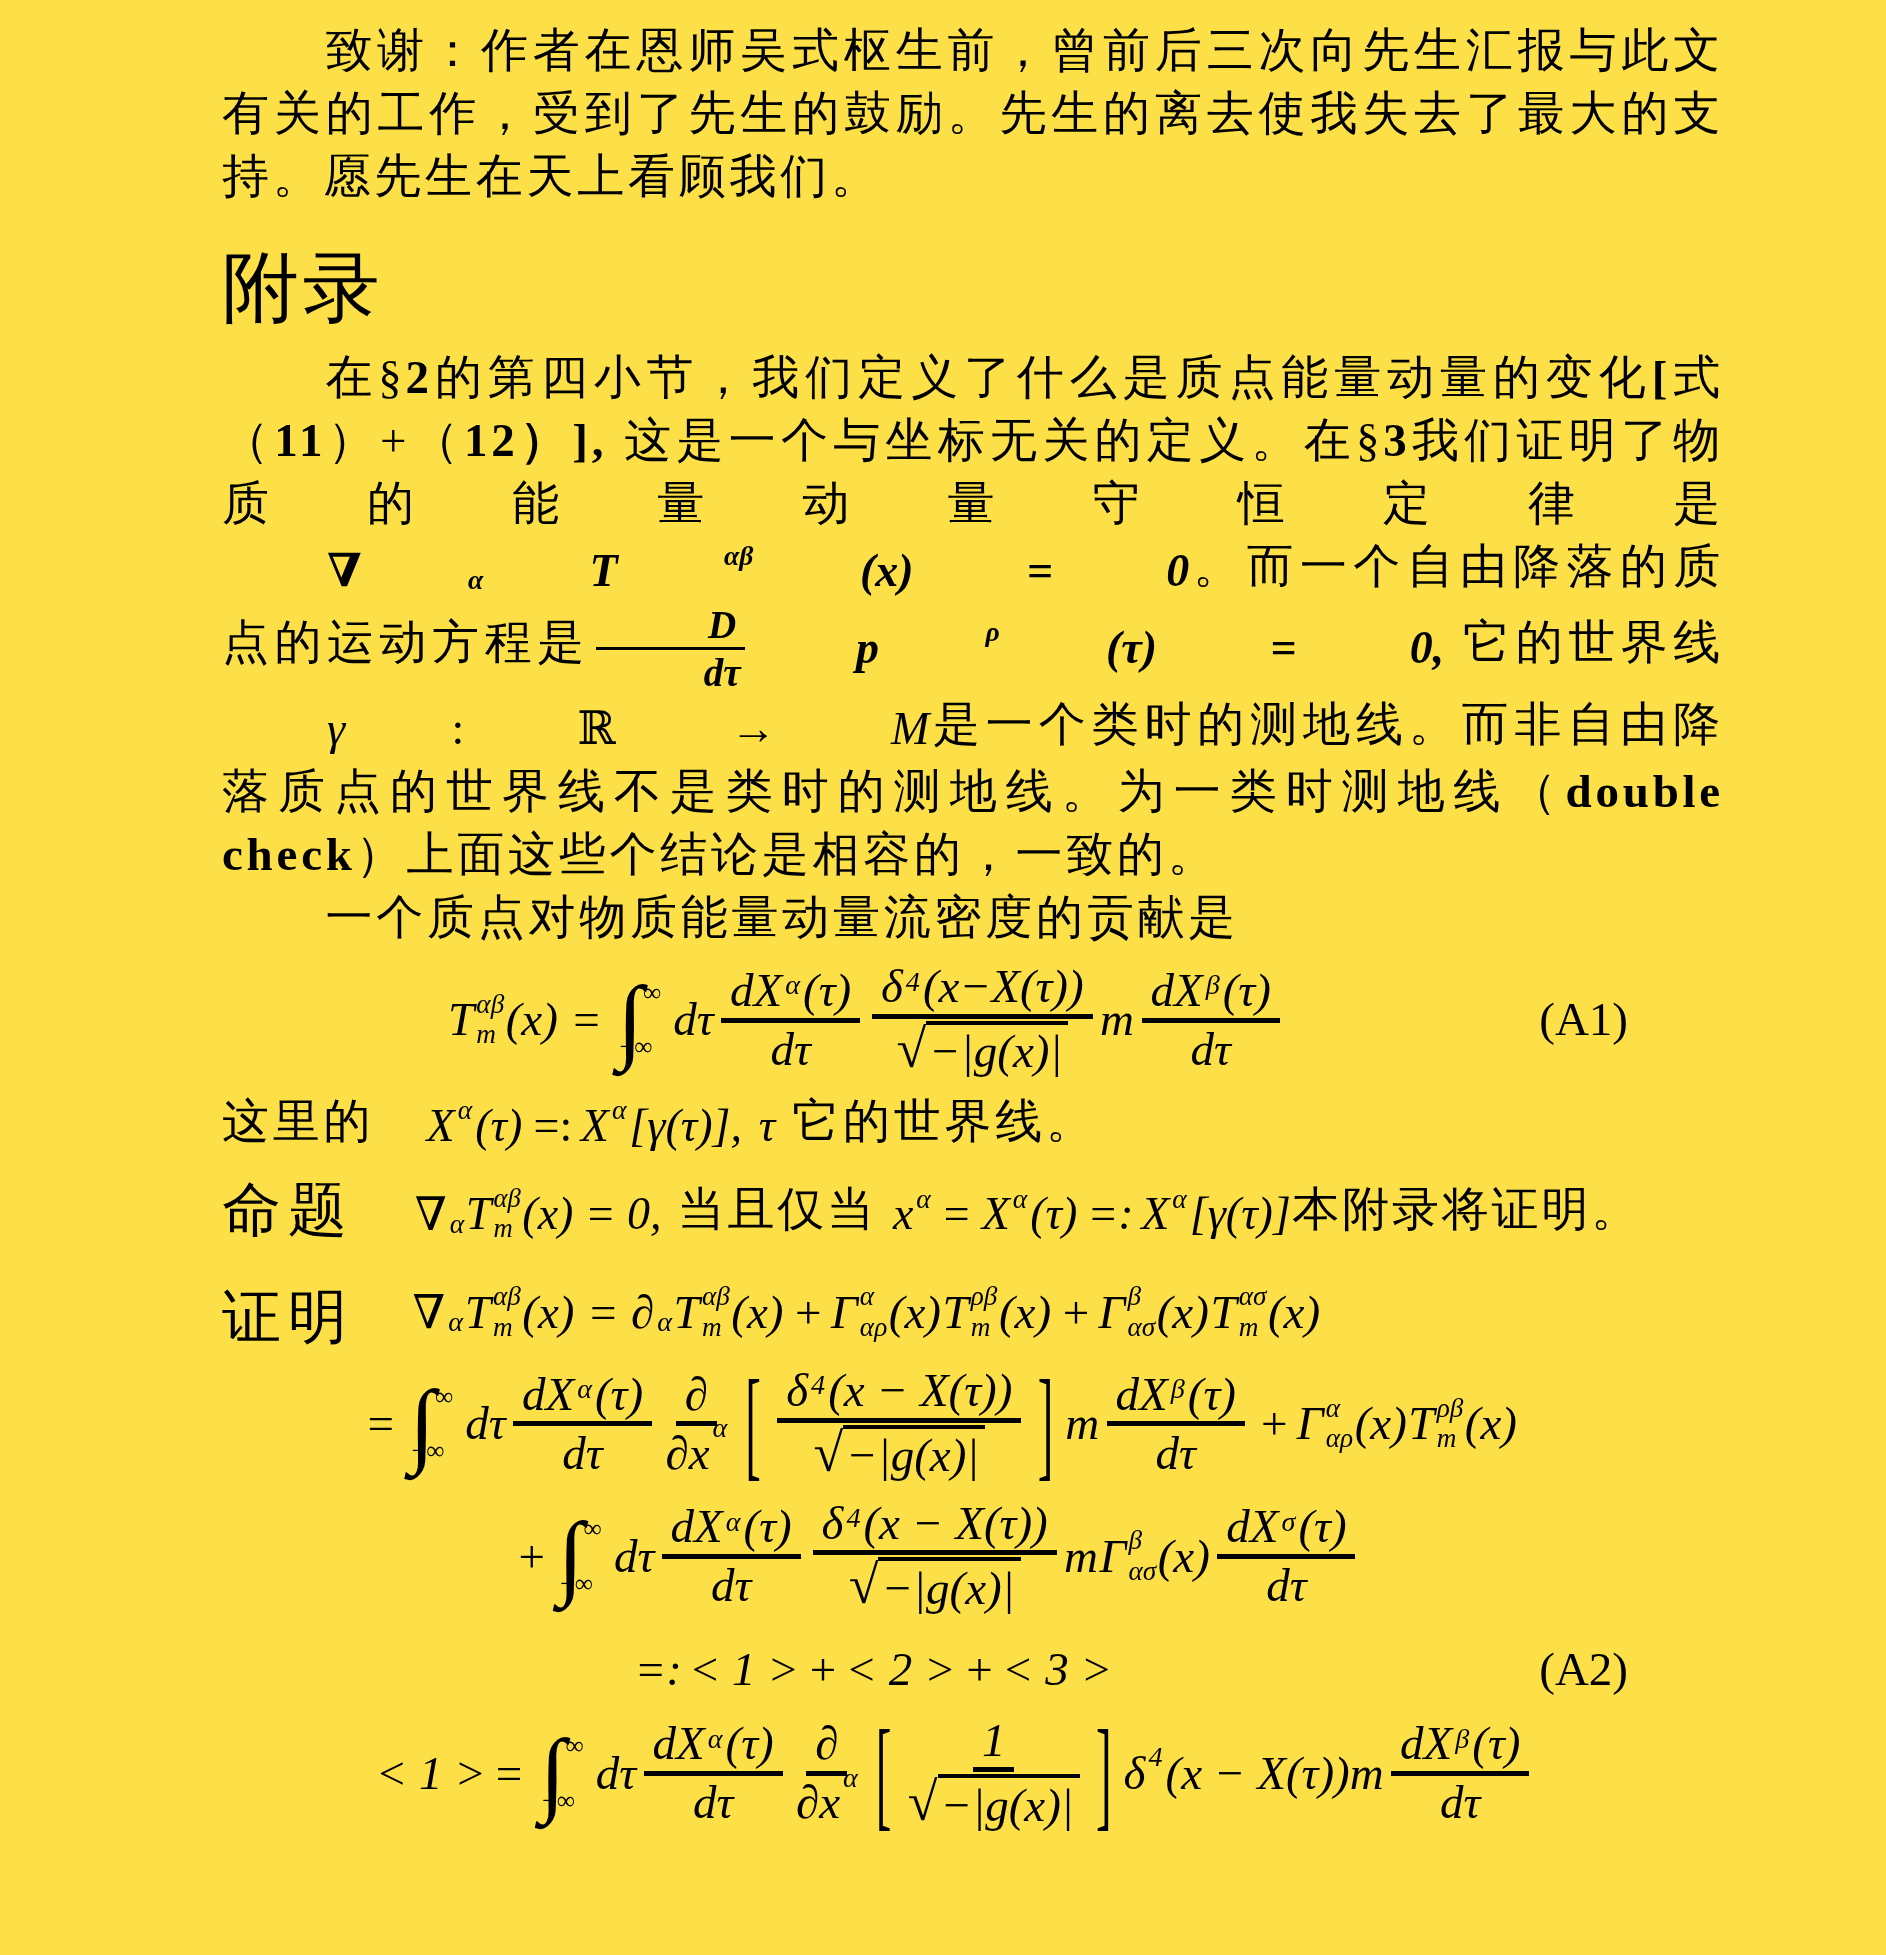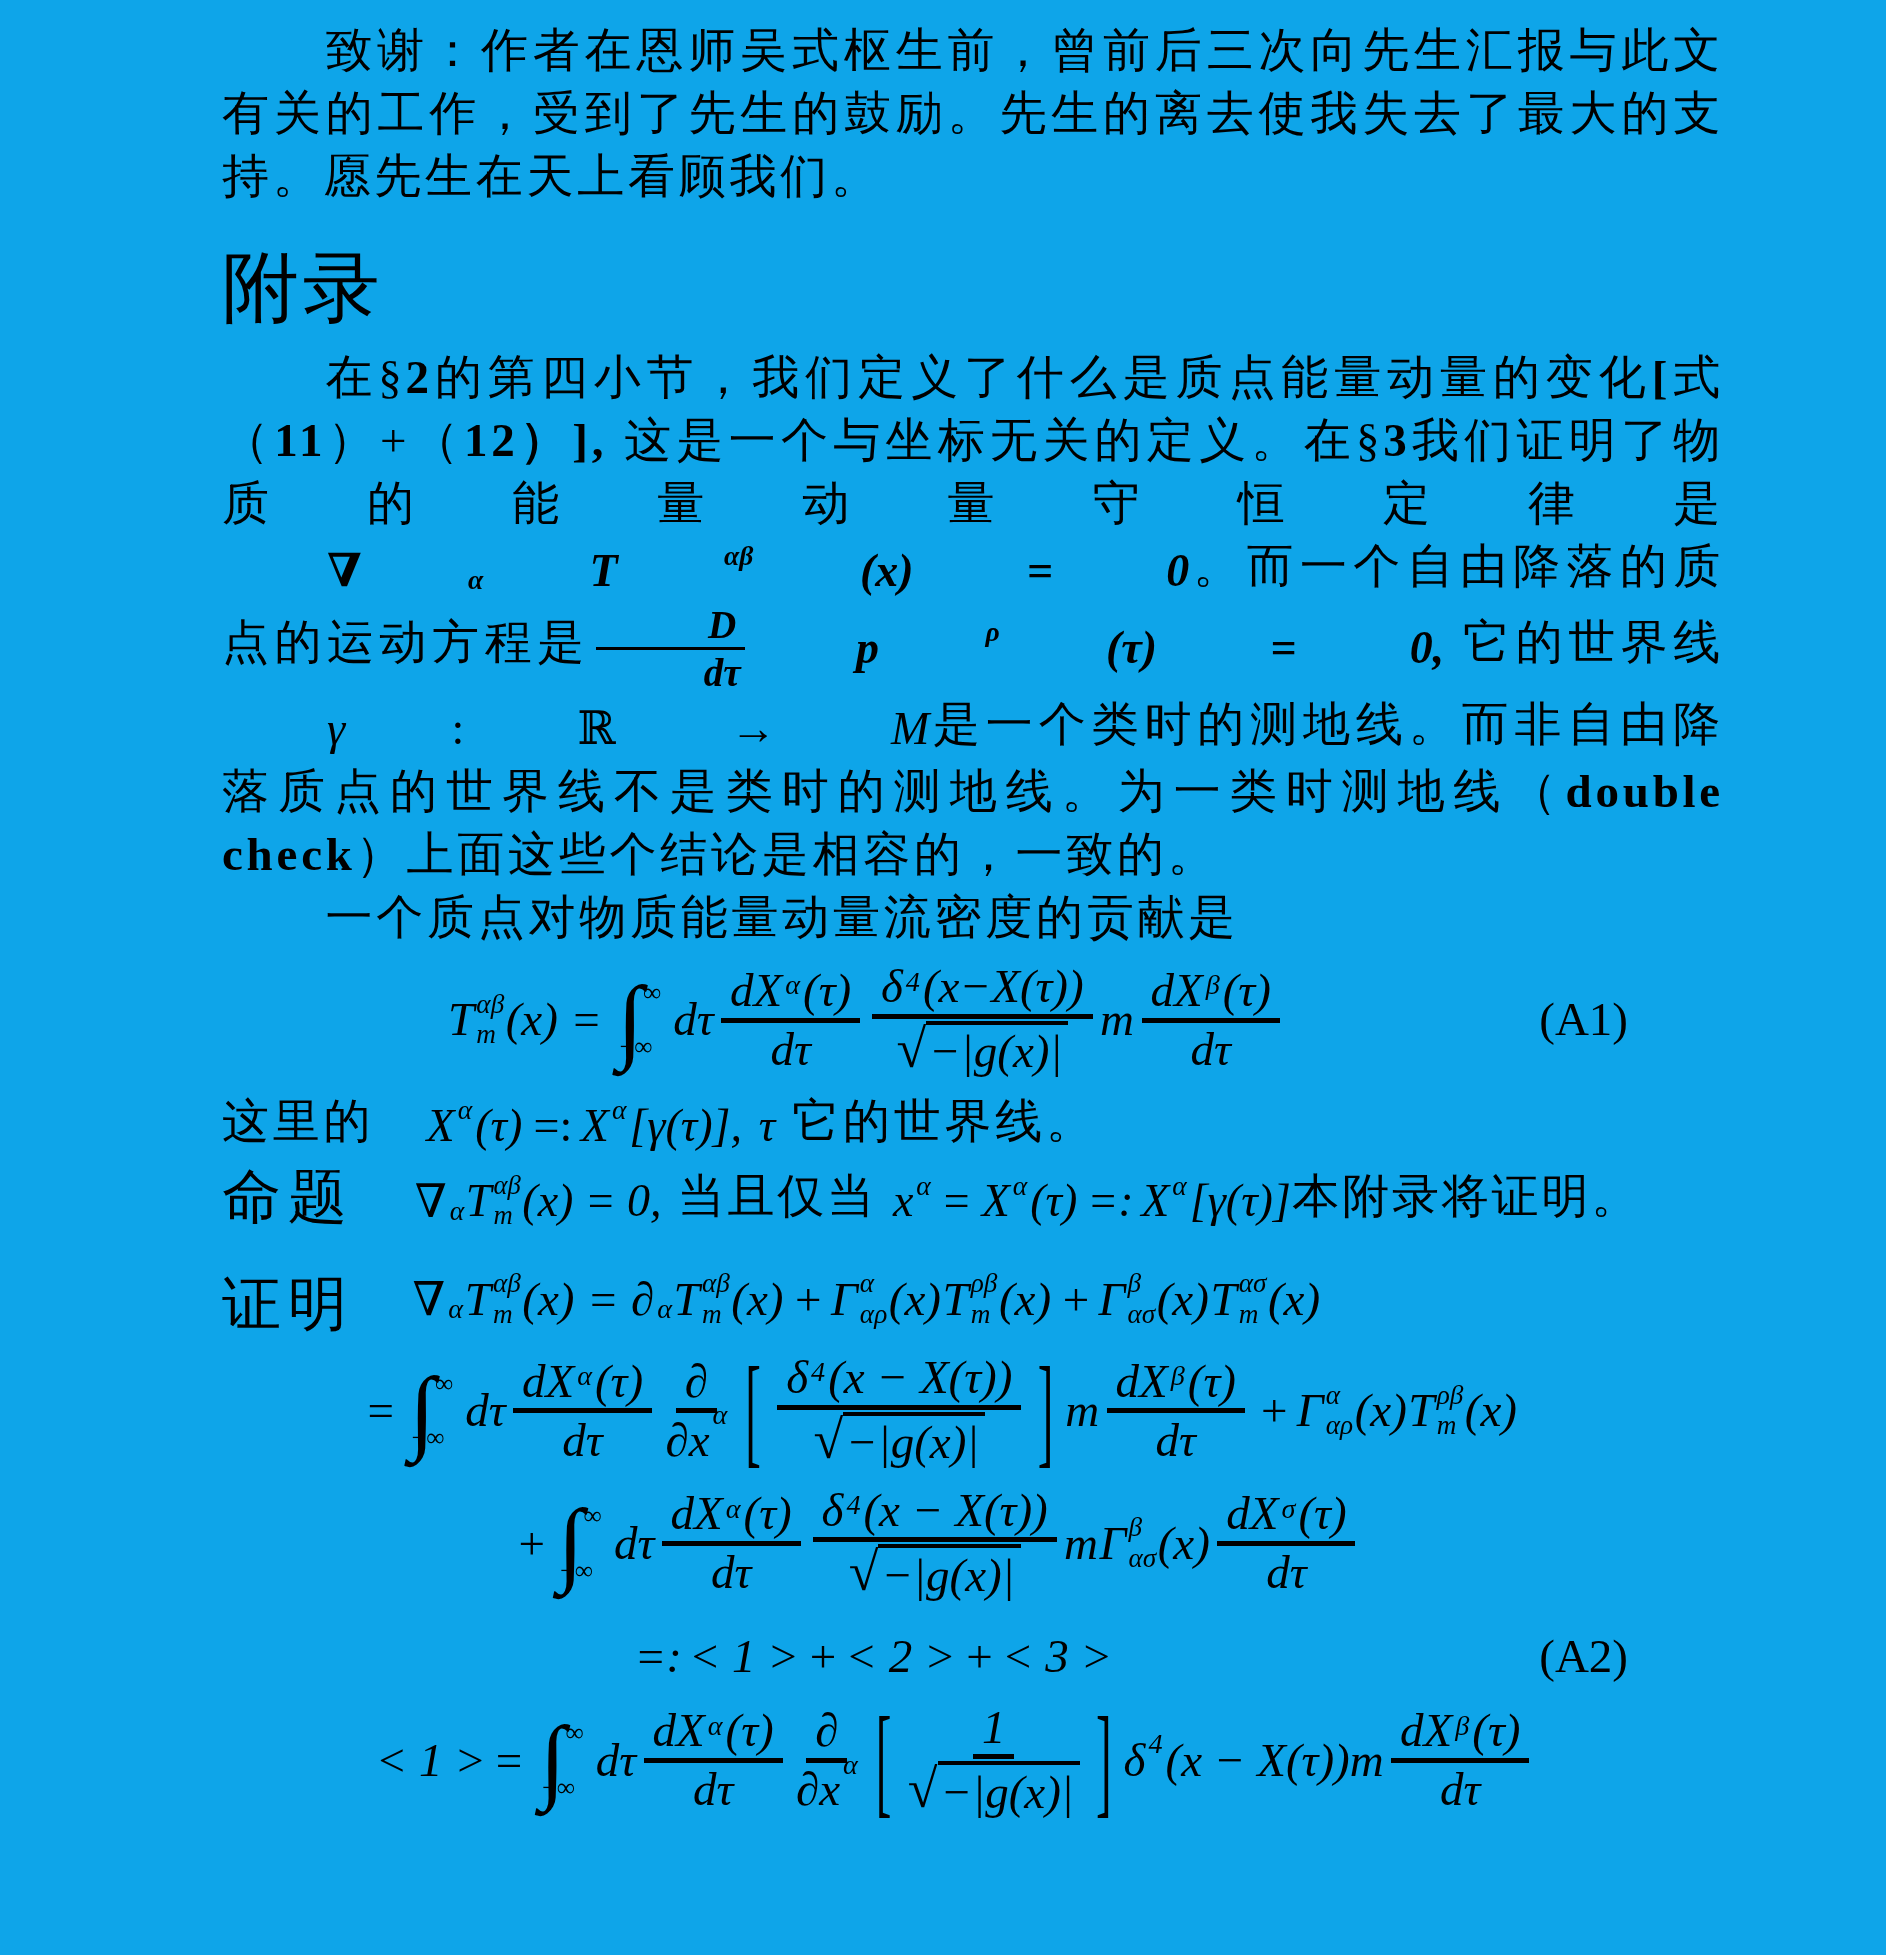--- a/index.html
+++ b/index.html
@@ -1,19 +1,19 @@
 <!DOCTYPE html>
 <html style="font-size:12px"><head>
 <meta charset="utf-8">
 <style>
   html,body{margin:0;padding:0;background:#ffffff;}
   .page{
     position:relative;
     width:1887px;height:1955px;
-    background:#0ea5e9;color:#000000;
+    background:#fde047;color:#000000;
     font-family:"Liberation Serif","DejaVu Serif",serif;
     box-sizing:border-box;
     padding:19px 163px 0 222px;
     overflow:hidden;
   }
   
   .body{
     font-size:47px;line-height:1.34;
     text-align:justify;margin:0;
     letter-spacing:0.08em;
@@ -76,21 +76,21 @@
     position:relative;display:flex;align-items:center;
     font-size:47px;
   }
   .eqlabel{
     position:absolute;right:96px;
     font-style:normal;font-size:47px;letter-spacing:0;
   }
   .a1row{margin:7.4px 0 7.4px 226px;min-height:126px;}
 
   .proprow{
-    display:flex;align-items:center;margin-top:1px;
+    display:flex;align-items:center;margin-top:14px;
     font-size:47px;white-space:nowrap;letter-spacing:0.02em;
   }
   .proprow .propmath{margin-left:59px;}
   .proprow .ptext{letter-spacing:0.06em;}
 
   .proof{position:relative;margin-top:21px;}
   .proof-label{position:absolute;left:0;top:6px;}
   .proofline{display:flex;align-items:center;font-size:47px;position:relative;}
   .pl1{margin-left:189px;min-height:80px;}
   .pl2{margin-left:141px;margin-top:10.4px;min-height:122px;}

